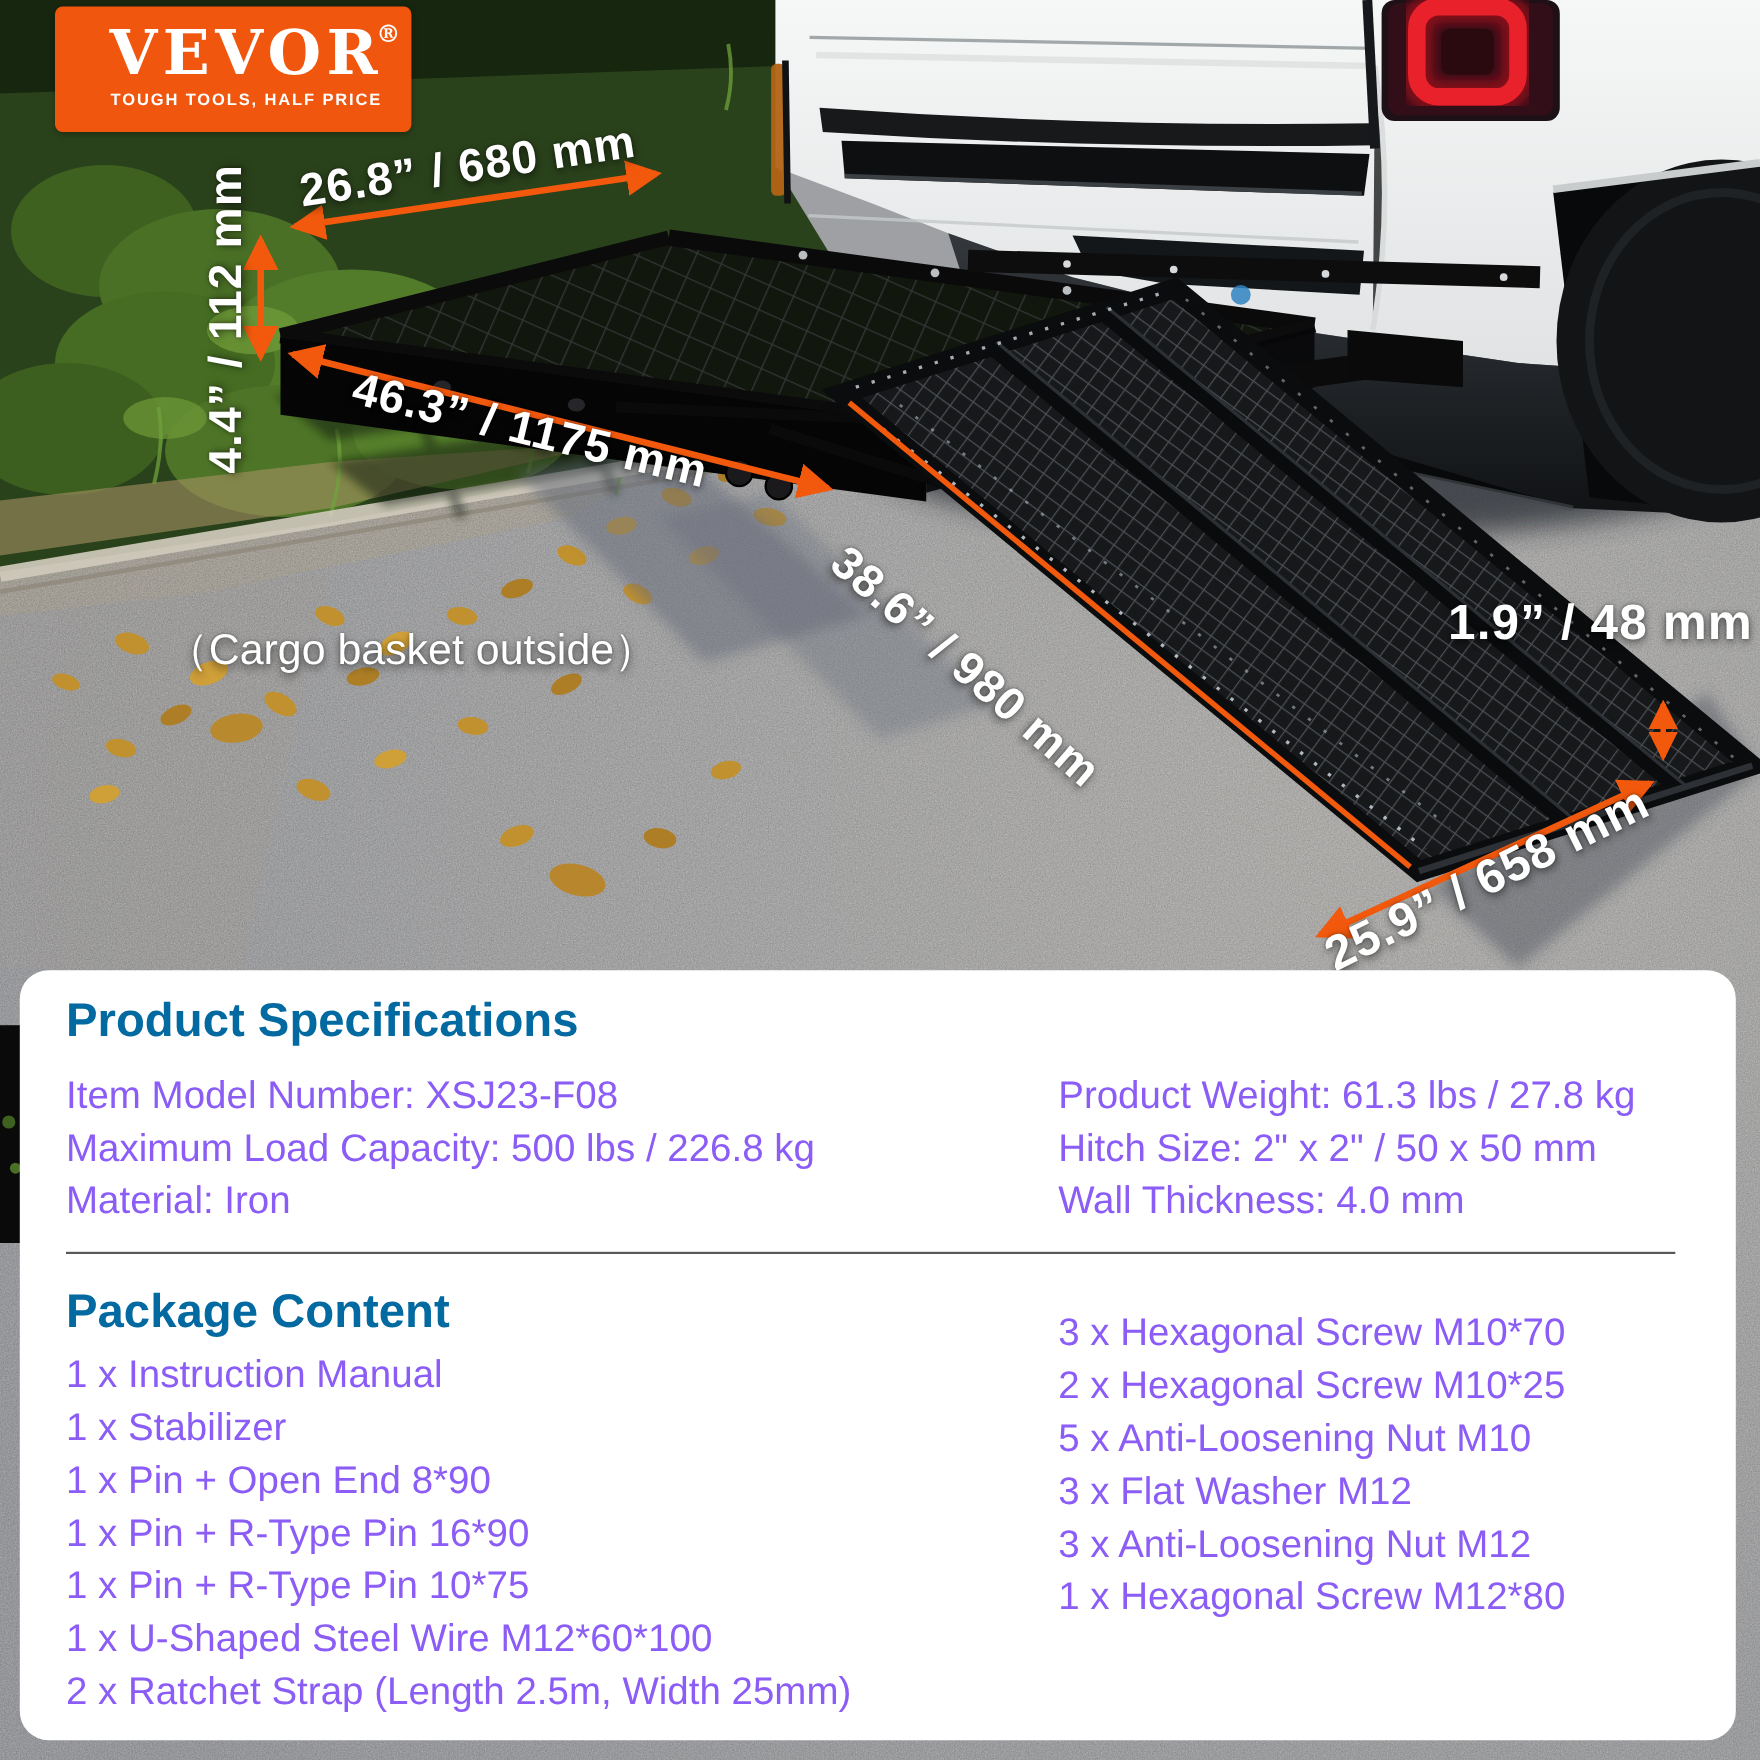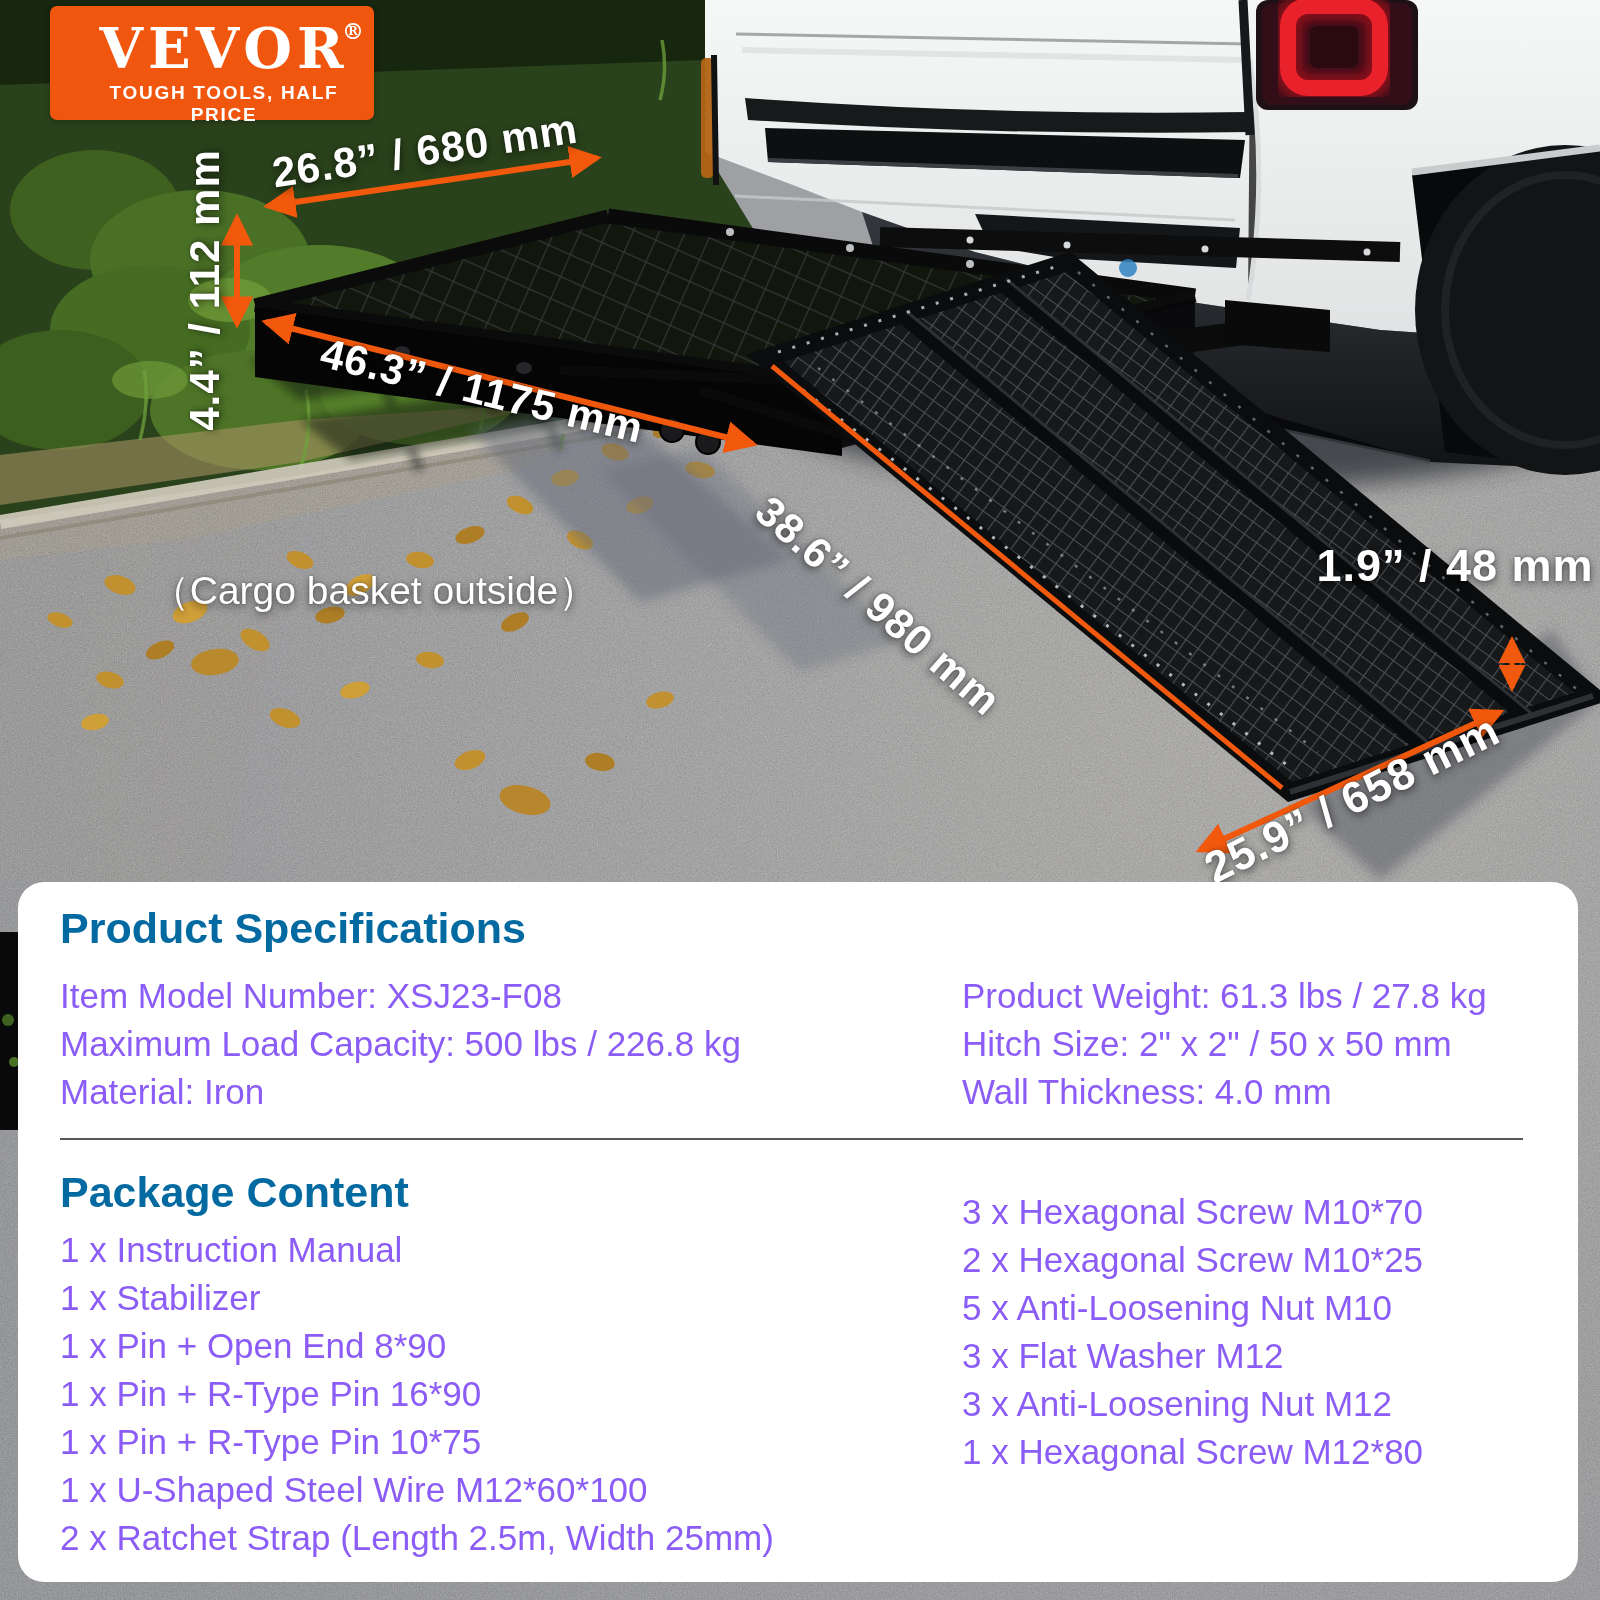--- a/index.html
+++ b/index.html
@@ -7,21 +7,21 @@
          font-family:"Liberation Sans",sans-serif;background:#9EA0A4;}
   #scene{position:absolute;left:0;top:0;width:1600px;height:1600px;display:block;}
 
   
   .logo{position:absolute;left:50px;top:6px;width:300px;height:114px;background:#F0560E;
         border-radius:7px;text-align:center;box-shadow:0 2px 6px rgba(0,0,0,.25);padding-left:24px;}
   .logo .brand{margin-top:12px;font-family:"DejaVu Serif",serif;font-weight:700;
         font-size:56px;line-height:60px;color:#fff;letter-spacing:5px;}
   .logo .reg{position:absolute;top:12px;right:10px;font-family:"DejaVu Serif",serif;
         font-size:22px;color:#fff;font-weight:700;}
-  .logo .tagline{margin-top:4px;font-size:19px;font-weight:700;color:#fff;letter-spacing:1.7px;}
+  .logo .tagline{margin-top:4px;font-size:15px;font-weight:700;color:#fff;letter-spacing:1.7px;}
 
   
   .dl{position:absolute;transform:translate(-50%,-50%) rotate(var(--r,0deg));
       font-weight:700;font-size:42px;color:#fff;white-space:nowrap;letter-spacing:1px;
       text-shadow:0 3px 8px rgba(0,0,0,.55),0 0 3px rgba(0,0,0,.35);}
   .dl.note{font-weight:400;font-size:39px;letter-spacing:0;}
 
   
   .card{position:absolute;left:18px;top:882px;width:1560px;height:700px;background:#fff;
         border-radius:26px;}

